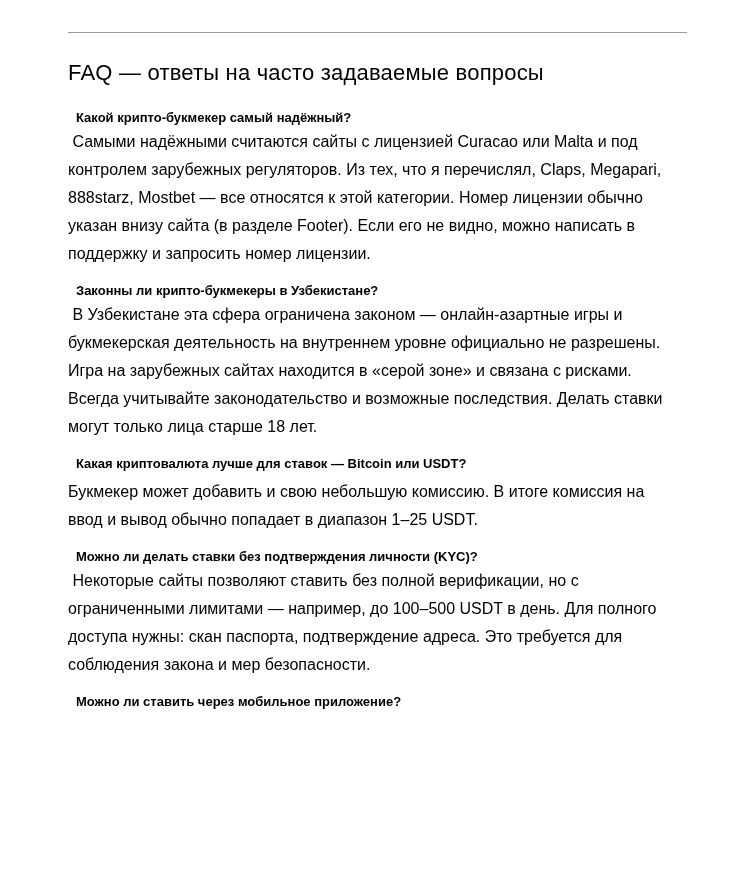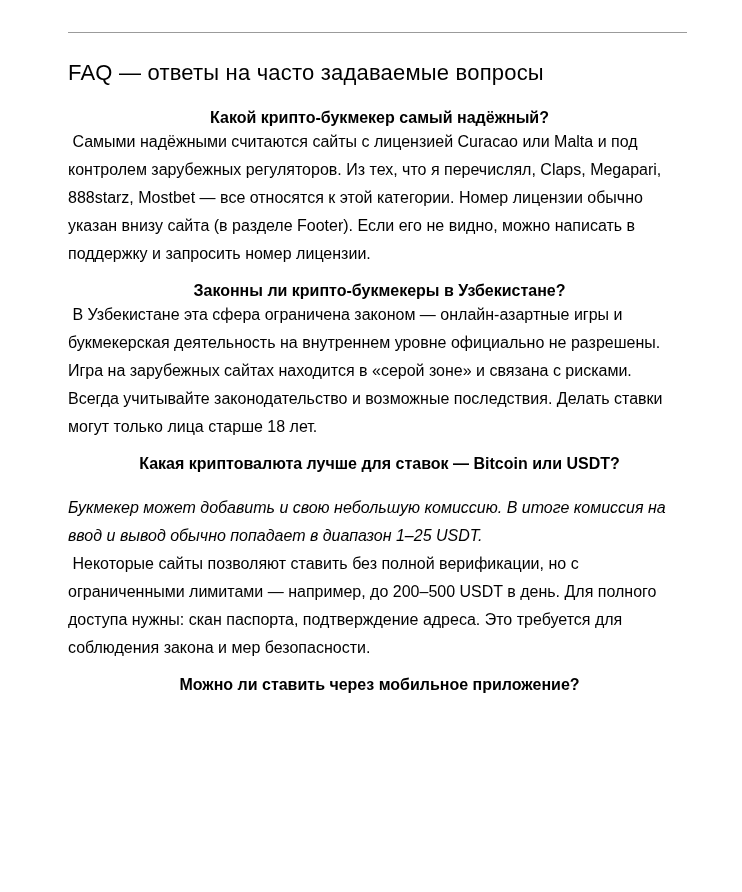--- a/index.html
+++ b/index.html
@@ -28,42 +28,40 @@
     width: 619px;
   }
   h1.doc-title {
     font-size: 22px;
     line-height: 28px;
     font-weight: normal;
     margin: 26px 0 0 0;
     letter-spacing: 0.2px;
   }
   .q {
-    font-size: 16px;
+    font-size: 13px;
     line-height: 21px;
     font-weight: bold;
     margin: 12px 0 0 8px;
     max-width: 607px;
     white-space: pre-wrap;
-    text-align: center;
   }
   section:first-of-type .q {
     margin-top: 20px;
   }
   .a {
     font-size: 16px;
     line-height: 28px;
     font-weight: normal;
     margin: 0;
     max-width: 607px;
     white-space: pre-wrap;
   }
   .a.follow {
-    margin-top: 20px;
-    font-style: italic;
+    margin-top: 4px;
   }
 </style>
 </head>
 <body>
 
 <div class="page">
 
   <hr class="top-rule">
 
   <h1 class="doc-title">FAQ — ответы на часто задаваемые вопросы</h1>
@@ -80,20 +78,21 @@
 
   <section>
     <p class="q">Какая криптовалюта лучше для ставок — Bitcoin или USDT?</p>
   </section>
 
   <section>
     <p class="a follow">Букмекер может добавить и свою небольшую комиссию. В итоге комиссия на ввод и вывод обычно попадает в диапазон 1–25 USDT.</p>
   </section>
 
   <section>
-    <p class="a"> Некоторые сайты позволяют ставить без полной верификации, но с ограниченными лимитами — например, до 200–500 USDT в день. Для полного доступа нужны: скан паспорта, подтверждение адреса. Это требуется для соблюдения закона и мер безопасности.</p>
+    <p class="q">Можно ли делать ставки без подтверждения личности (KYC)?</p>
+    <p class="a"> Некоторые сайты позволяют ставить без полной верификации, но с ограниченными лимитами — например, до 100–500 USDT в день. Для полного доступа нужны: скан паспорта, подтверждение адреса. Это требуется для соблюдения закона и мер безопасности.</p>
   </section>
 
   <section>
     <p class="q">Можно ли ставить через мобильное приложение?</p>
   </section>
 
 </div>
 
 </body></html>

